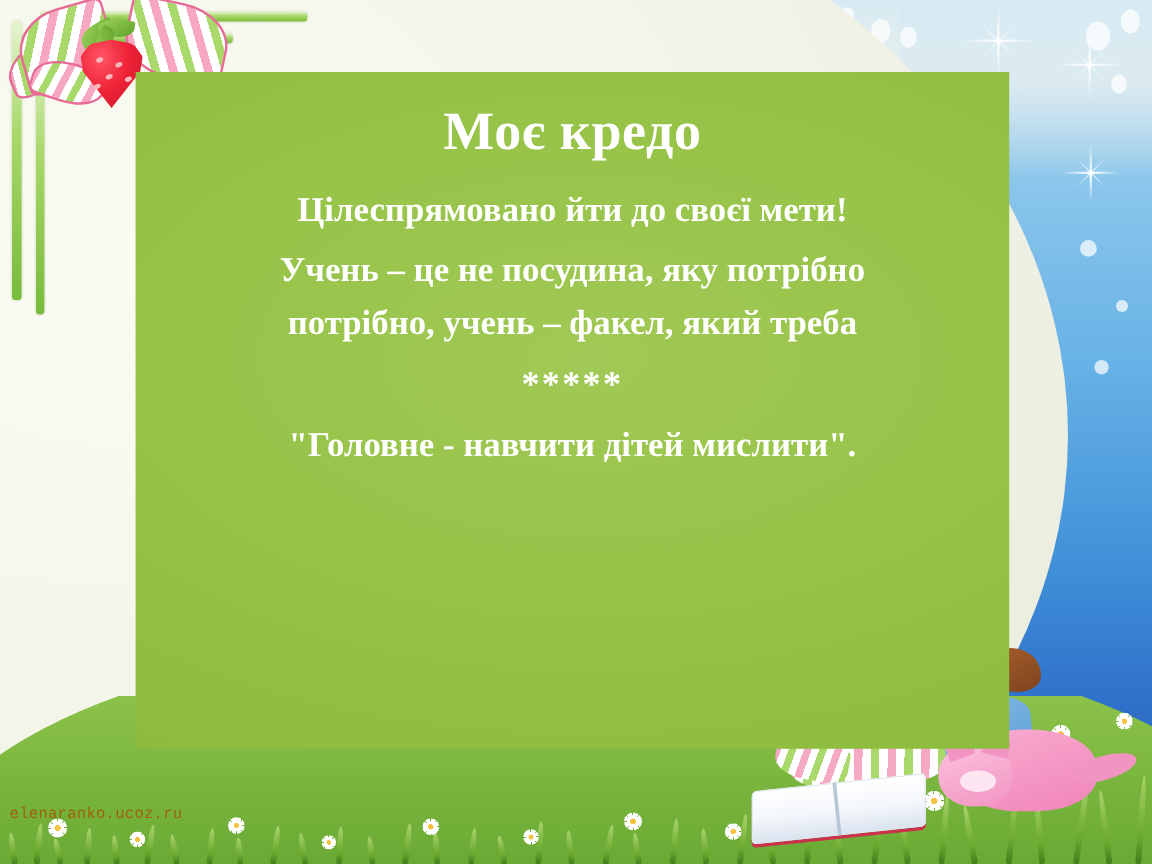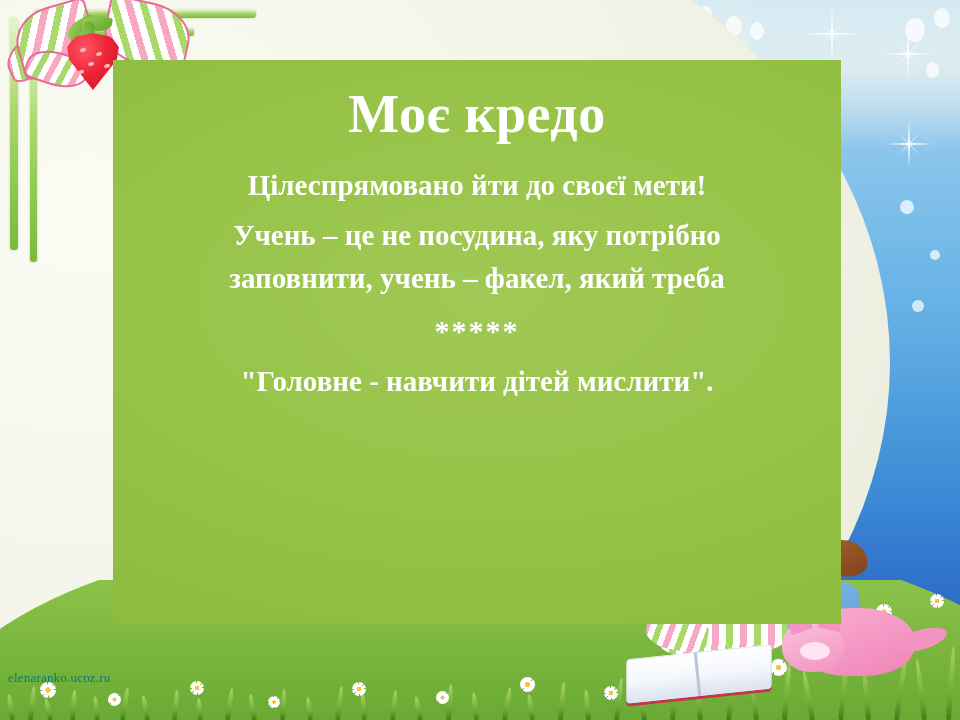--- a/index.html
+++ b/index.html
@@ -223,21 +223,21 @@
     box-sizing: border-box;
     padding: 26px 34px 10px 34px;
     text-align: center;
     display: flex;
     flex-direction: column;
     align-items: center;
   }
   .line { width: 100%; }
 
   .title {
-    font-size: 54px;
+    font-size: 45px;
     font-weight: bold;
     line-height: 1.05;
     letter-spacing: 0.5px;
     margin-bottom: 20px;
   }
   .subhead {
     font-size: 29px;
     font-weight: bold;
     font-style: italic;
     line-height: 1.25;
@@ -262,23 +262,23 @@
     font-size: 29px;
     font-weight: bold;
     line-height: 1.3;
   }
 
   
   #watermark {
     position: absolute;
     left: 8px;
     bottom: 34px;
-    font-family: Liberation Serif, serif;
+    font-family: Liberation Mono, monospace;
     font-size: 13px;
-    color: #0f766e;
+    color: #a16207;
     letter-spacing: 0.2px;
     white-space: nowrap;
   }
 </style>
 </head>
 <body>
 
 <div id="slide">
 
   <div class="bg-sky"></div>
@@ -464,21 +464,21 @@
 
     <div class="title line">Моє кредо</div>
 
 
     <div class="body-line line">Цілеспрямовано йти до своєї мети!</div>
 
     <div class="spacer-xs"></div>
 
 
     <div class="body-line tight line">Учень – це не посудина, яку потрібно</div>
-    <div class="body-line tight line">заповнити, учень – факел, який треба</div>
+    <div class="body-line tight line">потрібно, учень – факел, який треба</div>
 
     <div class="stars line">*****</div>
 
     <div class="closing line">"Головне - навчити дітей мислити".</div>
   </div>
 
   <div id="watermark">elenaranko.ucoz.ru</div>
 
 </div>
 

